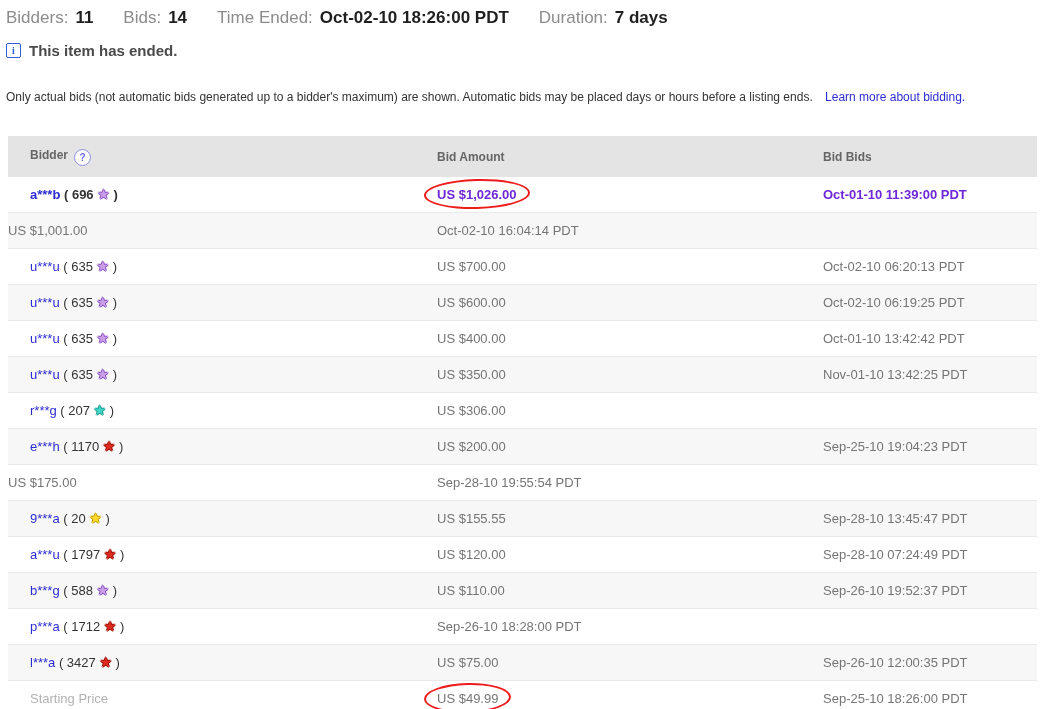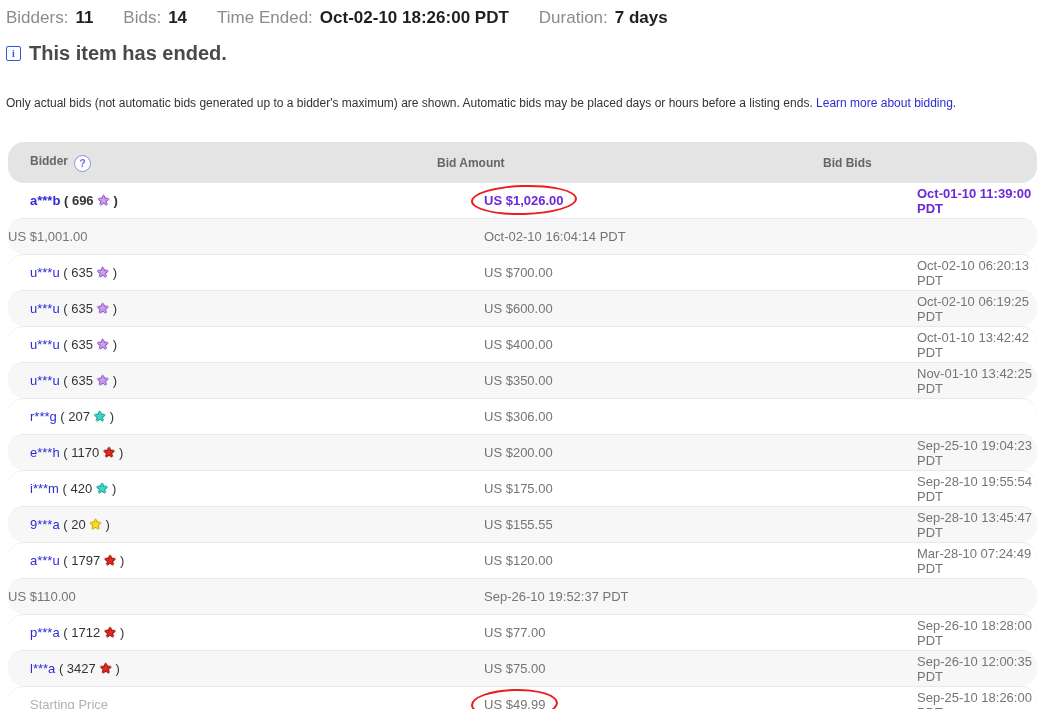--- a/index.html
+++ b/index.html
@@ -9,32 +9,32 @@
   .stats{display:flex;gap:30px;margin:8px 0 0 6px;font-size:17px;align-items:baseline;}
   .stat{display:flex;gap:7px;align-items:baseline;}
   .stat .label{color:var(--label-gray);}
   .stat .value{color:var(--value-dark);font-weight:bold;}
 
   
   .banner{display:flex;align-items:center;gap:8px;margin:14px 0 0 6px;}
   .info-icon{display:inline-block;width:13px;height:13px;line-height:13px;text-align:center;
     border:1px solid var(--info-blue);border-radius:2px;color:var(--info-blue);
     font-size:10px;font-weight:bold;background:#fdfdff;font-family:"Liberation Serif",serif;}
-  .banner .text{font-size:20px;font-weight:bold;color:var(--banner-text);}
+  .banner .text{font-size:15px;font-weight:bold;color:var(--banner-text);}
 
   
   .note{margin:31px 0 0 6px;font-size:12px;color:var(--note-text);}
-  .note a{color:var(--link-blue);text-decoration:none;}
+  .note a{color:var(--link-blue);text-decoration:none;margin-left:9px;}
 
   
   .bid-table{margin:32px 8px 0 8px;border-bottom:1px solid #d9d9d9;}
-  .table-header,.bid-row{display:grid;grid-template-columns:429px 386px 1fr;align-items:center;border-radius:16px;}
+  .table-header,.bid-row{display:grid;grid-template-columns:429px 386px 1fr;align-items:center;}
   .table-header{height:41px;background:var(--header-bg);font-size:12px;font-weight:bold;color:var(--header-text);}
   .cell-bidder{padding-left:22px;}
-  .bid-row{height:35px;font-size:13px;border-top:1px solid var(--row-border);background:#fff;gap:47px;}
+  .bid-row{height:35px;font-size:13px;border-top:1px solid var(--row-border);background:#fff;}
   .bid-row:first-child{border-top:none;}
   .bid-row.alt{background:var(--row-alt-bg);}
 
   .bidder-link{color:var(--link-blue);text-decoration:none;}
   .feedback{color:#333;}
   .starting-price{color:var(--starting-gray);}
   .amount{color:var(--cell-gray);position:relative;display:inline-block;}
   .cell-time{color:var(--cell-gray);}
 
   .bid-row.winner .bidder-link,
@@ -138,45 +138,44 @@
     <div class="cell cell-amount"><span class="amount">US $306.00</span></div>
   </div>
 
   <div class="bid-row alt">
     <div class="cell cell-bidder"><a class="bidder-link" href="#">e***h</a><span class="feedback"> ( 1170 </span><span class="star red">★</span><span class="feedback"> )</span></div>
     <div class="cell cell-amount"><span class="amount">US $200.00</span></div>
     <div class="cell cell-time">Sep-25-10 19:04:23 PDT</div>
   </div>
 
   <div class="bid-row">
-    <div class="cell cell-bidder"><a class="bidder-link" href="#">i***m</a><span class="feedback"> ( 420 </span><span class="star turquoise">★</span><span class="feedback"> )</span></div>
     <div class="cell cell-amount"><span class="amount">US $175.00</span></div>
     <div class="cell cell-time">Sep-28-10 19:55:54 PDT</div>
   </div>
 
   <div class="bid-row alt">
     <div class="cell cell-bidder"><a class="bidder-link" href="#">9***a</a><span class="feedback"> ( 20 </span><span class="star yellow">★</span><span class="feedback"> )</span></div>
     <div class="cell cell-amount"><span class="amount">US $155.55</span></div>
     <div class="cell cell-time">Sep-28-10 13:45:47 PDT</div>
   </div>
 
   <div class="bid-row">
     <div class="cell cell-bidder"><a class="bidder-link" href="#">a***u</a><span class="feedback"> ( 1797 </span><span class="star red">★</span><span class="feedback"> )</span></div>
     <div class="cell cell-amount"><span class="amount">US $120.00</span></div>
-    <div class="cell cell-time">Mar-28-10 07:24:49 PDT</div>
+    <div class="cell cell-time">Sep-28-10 07:24:49 PDT</div>
   </div>
 
   <div class="bid-row alt">
+    <div class="cell cell-bidder"><a class="bidder-link" href="#">b***g</a><span class="feedback"> ( 588 </span><span class="star purple">★</span><span class="feedback"> )</span></div>
     <div class="cell cell-amount"><span class="amount">US $110.00</span></div>
     <div class="cell cell-time">Sep-26-10 19:52:37 PDT</div>
   </div>
 
   <div class="bid-row">
     <div class="cell cell-bidder"><a class="bidder-link" href="#">p***a</a><span class="feedback"> ( 1712 </span><span class="star red">★</span><span class="feedback"> )</span></div>
-    <div class="cell cell-amount"><span class="amount">US $77.00</span></div>
     <div class="cell cell-time">Sep-26-10 18:28:00 PDT</div>
   </div>
 
   <div class="bid-row alt">
     <div class="cell cell-bidder"><a class="bidder-link" href="#">l***a</a><span class="feedback"> ( 3427 </span><span class="star red">★</span><span class="feedback"> )</span></div>
     <div class="cell cell-amount"><span class="amount">US $75.00</span></div>
     <div class="cell cell-time">Sep-26-10 12:00:35 PDT</div>
   </div>
 
   <div class="bid-row">

